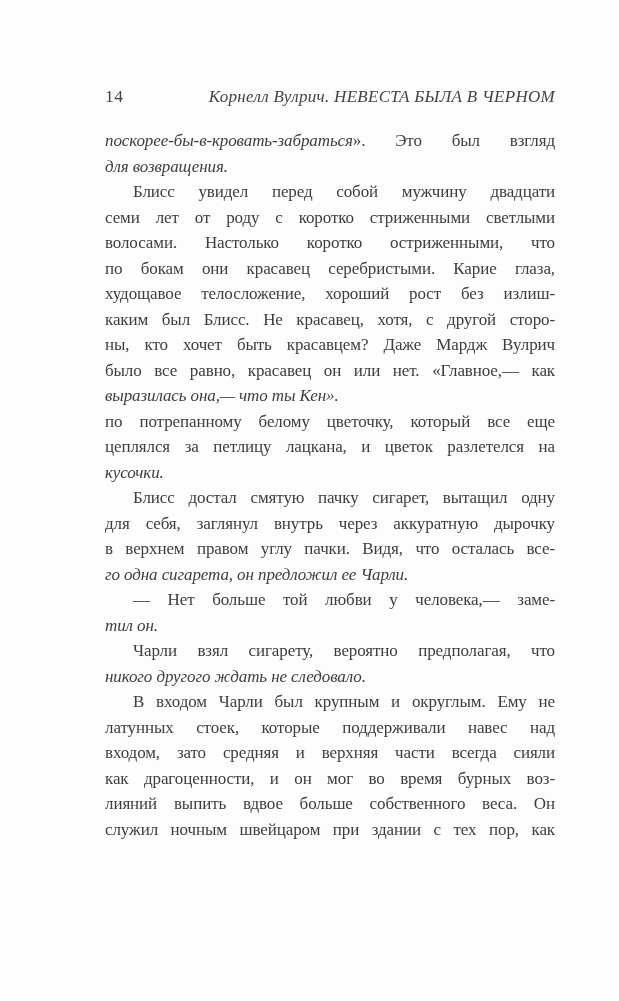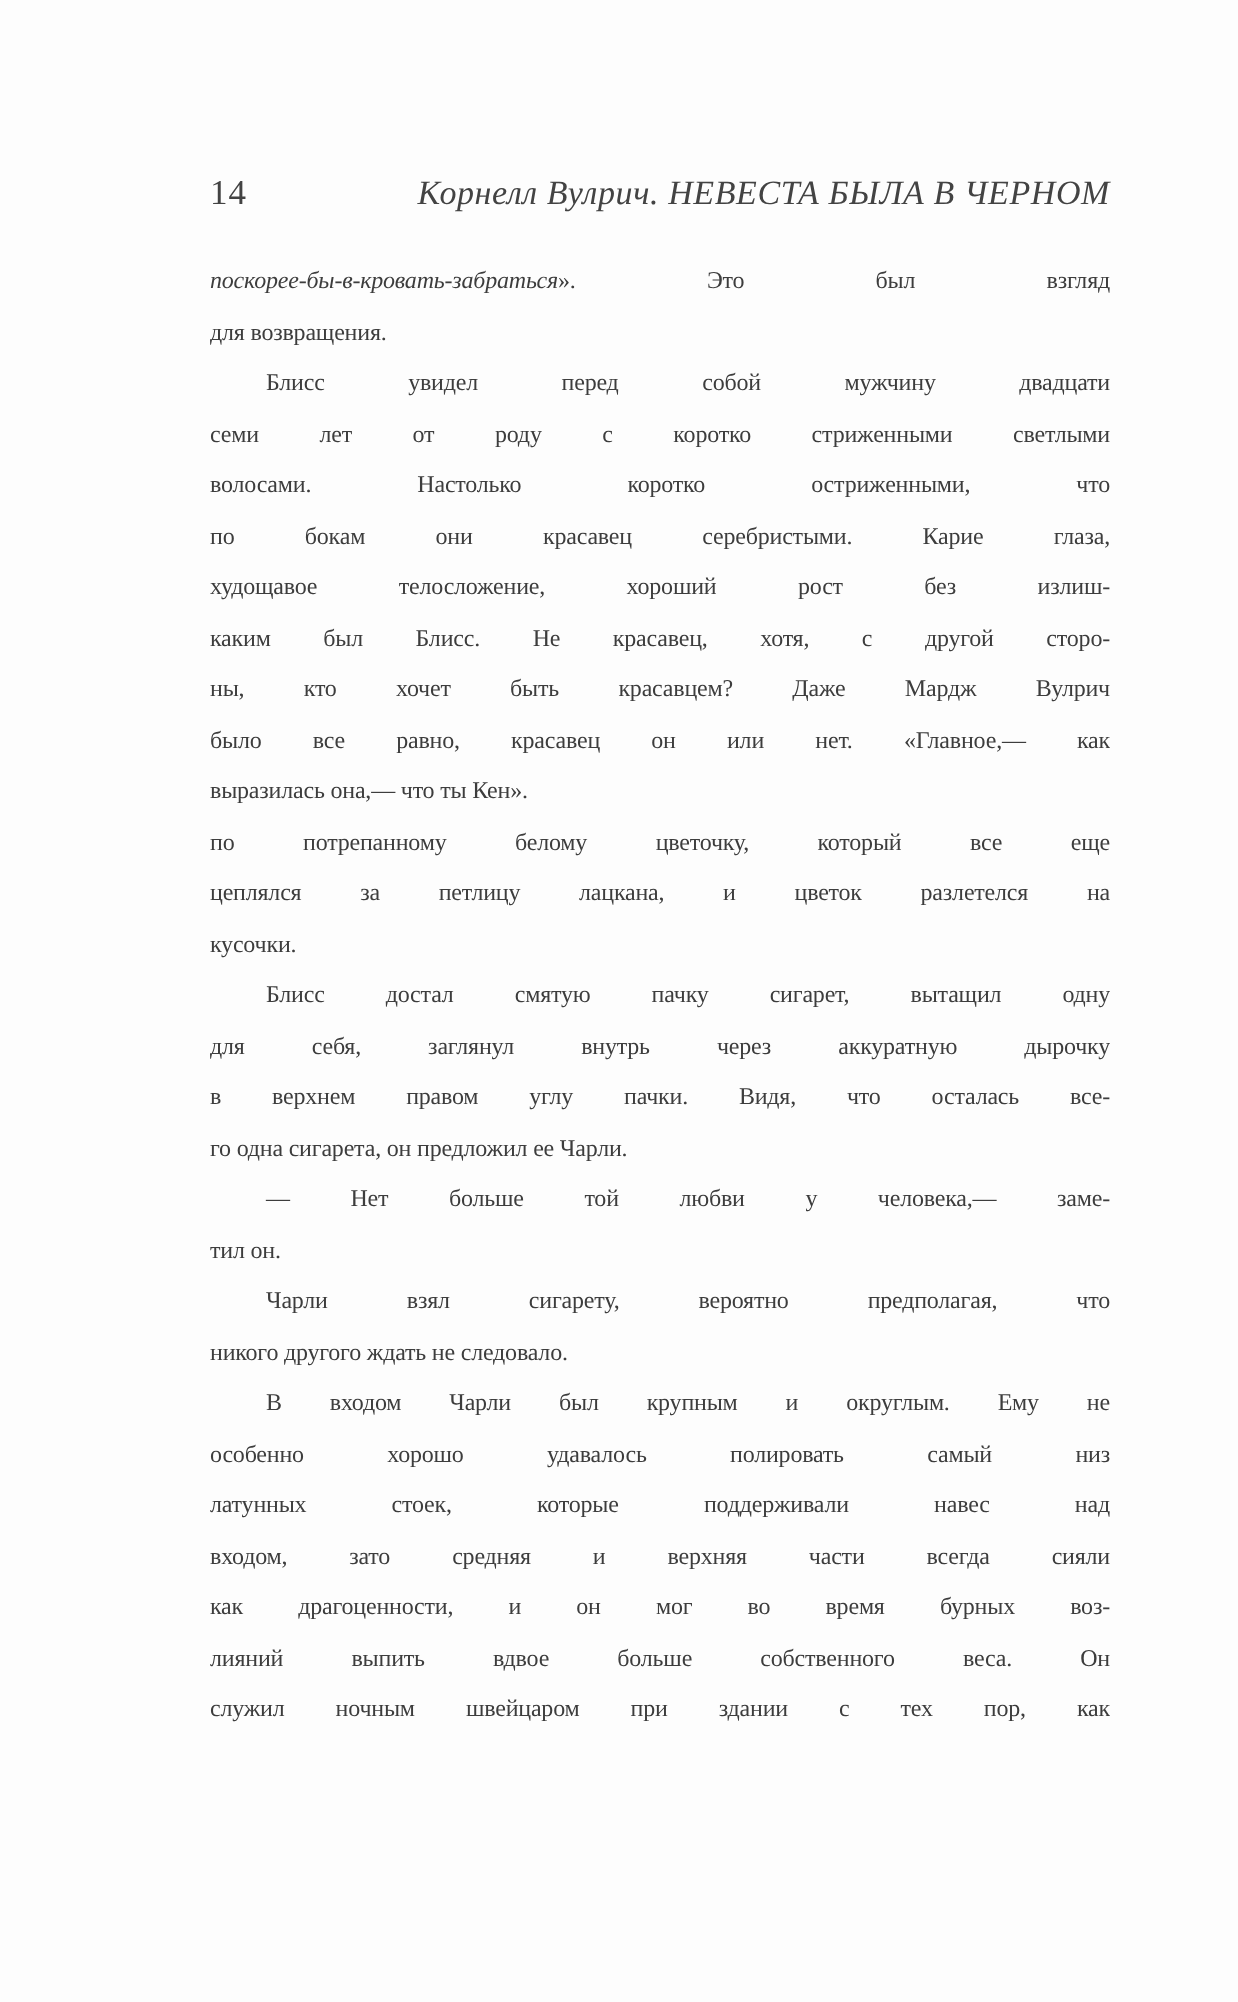--- a/index.html
+++ b/index.html
@@ -35,34 +35,35 @@
     font-size: 17px;
     letter-spacing: 0.3px;
     white-space: nowrap;
     font-style: italic;
   }
   .body-text {
     position: absolute;
     top: 128px;
     left: 105px;
     width: 450px;
-    font-size: 12px;
+    font-size: 17px;
     letter-spacing: -0.1px;
     color: #3d3d3d;
   }
   .line {
     height: 25.5px;
     line-height: 25.5px;
     text-align: justify;
     text-align-last: justify;
     overflow: hidden;
     white-space: nowrap;
   }
   .line.para-end {
     text-align-last: left;
+    font-style: italic;
   }
   .line.indent {
     text-indent: 28px;
   }
   .line em {
     font-style: italic;
   }
 </style>
 </head>
 <body>
@@ -89,20 +90,19 @@
       <div class="line para-end">кусочки.</div>
       <div class="line indent">Блисс достал смятую пачку сигарет, вытащил одну</div>
       <div class="line">для себя, заглянул внутрь через аккуратную дырочку</div>
       <div class="line">в верхнем правом углу пачки. Видя, что осталась все-</div>
       <div class="line para-end">го одна сигарета, он предложил ее Чарли.</div>
       <div class="line indent">— Нет больше той любви у человека,— заме-</div>
       <div class="line para-end">тил он.</div>
       <div class="line indent">Чарли взял сигарету, вероятно предполагая, что</div>
       <div class="line para-end">никого другого ждать не следовало.</div>
       <div class="line indent">В входом Чарли был крупным и округлым. Ему не</div>
-      <div class="line">особенно хорошо удавалось полировать самый низ</div>
       <div class="line">латунных стоек, которые поддерживали навес над</div>
       <div class="line">входом, зато средняя и верхняя части всегда сияли</div>
       <div class="line">как драгоценности, и он мог во время бурных воз-</div>
       <div class="line">лияний выпить вдвое больше собственного веса. Он</div>
       <div class="line">служил ночным швейцаром при здании с тех пор, как</div>
     </div>
 </div>
 
 </body></html>

